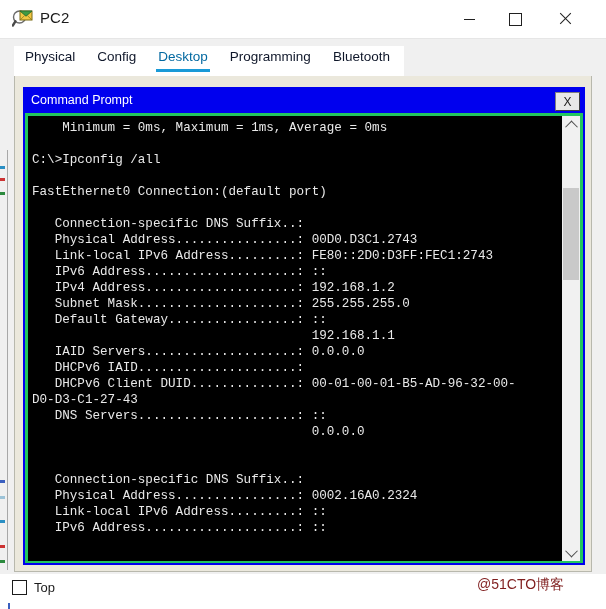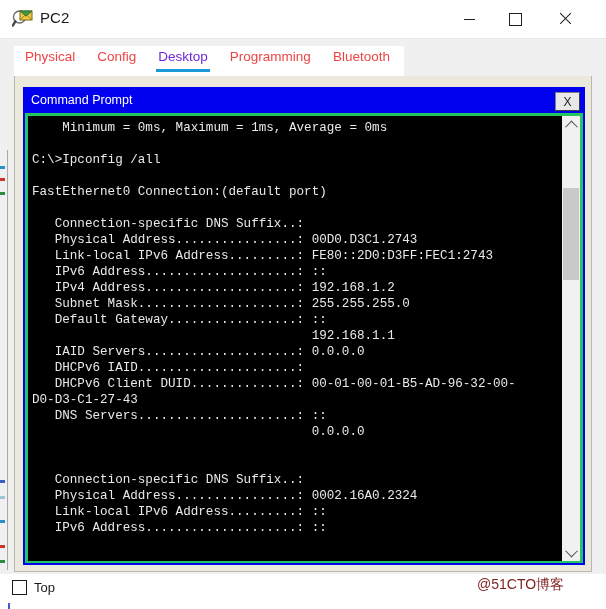--- a/index.html
+++ b/index.html
@@ -81,26 +81,26 @@
     width: 390px;
     height: 30px;
     background: #ffffff;
     display: flex;
     align-items: flex-start;
   }
   .tab {
     position: relative;
     padding: 3px 11px 0 11px;
     font-size: 13.5px;
-    color: #ef4444;
+    color: #0f172a;
     height: 26px;
     box-sizing: border-box;
     white-space: nowrap;
   }
-  .tab.active { color: #6d28d9; }
+  .tab.active { color: #0369a1; }
   .tab.active .tab-underline {
     position: absolute;
     left: 9px; right: 9px; bottom: 0;
     height: 3px;
     background: #1a9ad7;
   }
 
   
   .panel {
     position: absolute;

